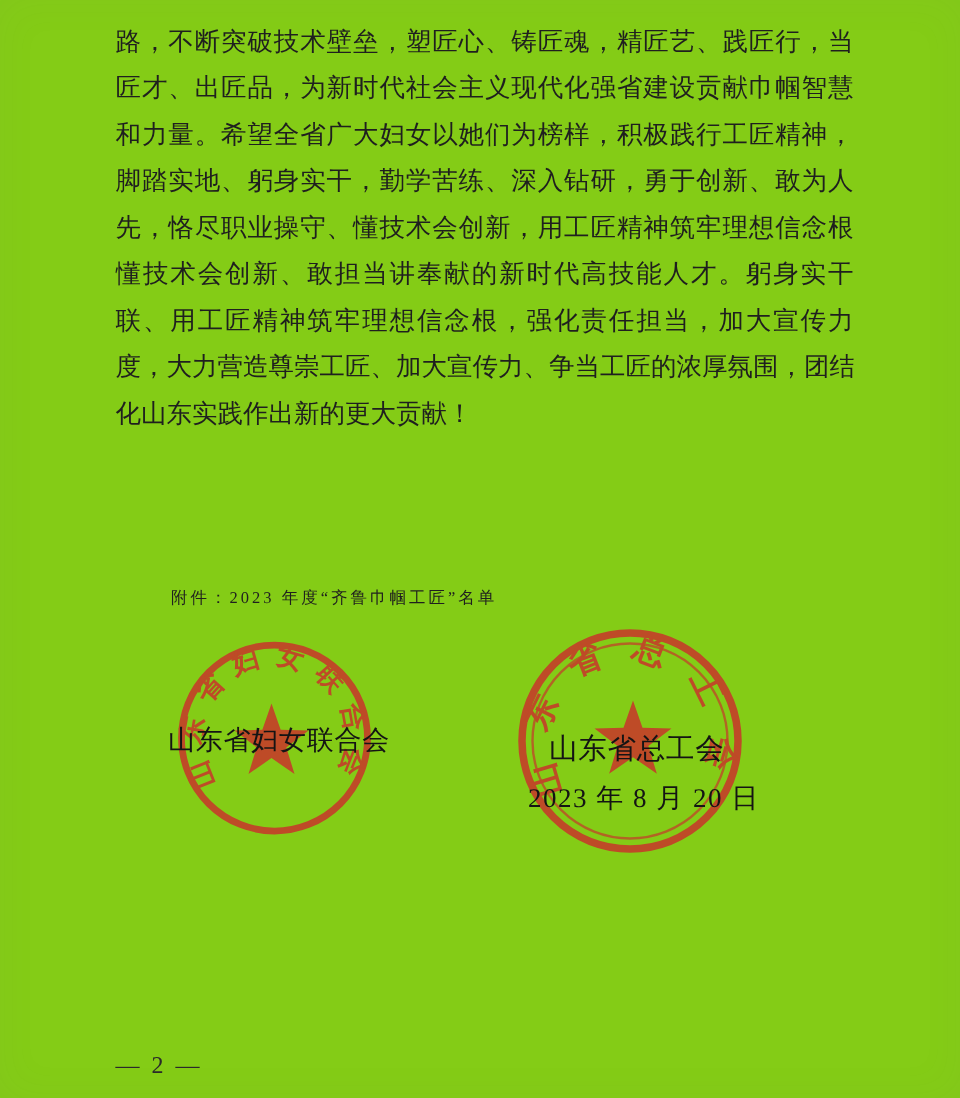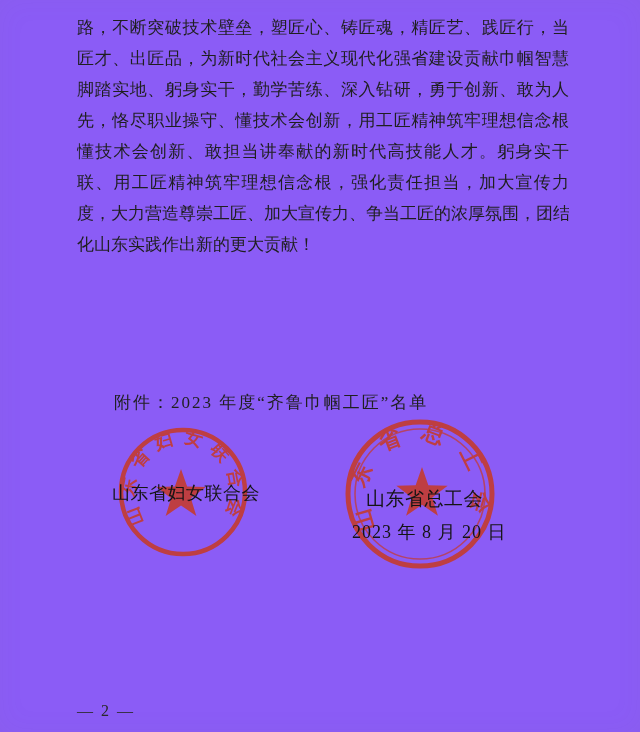--- a/index.html
+++ b/index.html
@@ -1,36 +1,36 @@
 <!DOCTYPE html>
 <html><head>
 <meta charset="utf-8">
 <style>
   html,body{margin:0;padding:0;}
   .page{
     position:relative;
     width:640px;height:732px;
-    background:#8b5cf6;
+    background:#84cc16;
     overflow:hidden;
     font-family:"Liberation Serif","DejaVu Serif",serif;
     box-shadow:inset 0 0 28px rgba(120,120,120,0.06);
   }
   .body-text{
     position:absolute;left:77px;top:12px;width:492px;
     color:#1f1f1f;
   }
   .bline{
     height:31px;line-height:31px;font-size:17px;
     text-align:justify;text-align-last:justify;
     overflow:hidden;white-space:nowrap;
   }
   .bline.last{text-align:right;text-align-last:left;}
   .attachment{
     position:absolute;left:114px;top:391px;
-    font-size:17px;letter-spacing:2px;color:#1f1f1f;white-space:nowrap;
+    font-size:11px;letter-spacing:2px;color:#1f1f1f;white-space:nowrap;
   }
   .seal{position:absolute;z-index:1;opacity:0.88;}
   .seal-left{left:113px;top:422px;width:140px;height:140px;}
   .seal-right{left:342px;top:416px;width:156px;height:156px;}
   .seal text{font-family:"Liberation Serif","DejaVu Serif",serif;font-weight:bold;}
   .printed{
     position:absolute;z-index:2;color:#141414;white-space:nowrap;
     font-size:18px;
   }
   .org1{left:112px;top:481px;letter-spacing:0.5px;}
@@ -42,20 +42,21 @@
   }
 </style>
 </head>
 <body>
 
 <div class="page">
 
   <div class="body-text">
     <div class="bline">路，不断突破技术壁垒，塑匠心、铸匠魂，精匠艺、践匠行，当</div>
     <div class="bline">匠才、出匠品，为新时代社会主义现代化强省建设贡献巾帼智慧</div>
+    <div class="bline">和力量。希望全省广大妇女以她们为榜样，积极践行工匠精神，</div>
     <div class="bline">脚踏实地、躬身实干，勤学苦练、深入钻研，勇于创新、敢为人</div>
     <div class="bline">先，恪尽职业操守、懂技术会创新，用工匠精神筑牢理想信念根</div>
     <div class="bline">懂技术会创新、敢担当讲奉献的新时代高技能人才。躬身实干</div>
     <div class="bline">联、用工匠精神筑牢理想信念根，强化责任担当，加大宣传力</div>
     <div class="bline">度，大力营造尊崇工匠、加大宣传力、争当工匠的浓厚氛围，团结</div>
     <div class="bline last">化山东实践作出新的更大贡献！</div>
   </div>
 
   <div class="attachment">附件：2023 年度“齐鲁巾帼工匠”名单</div>
 

